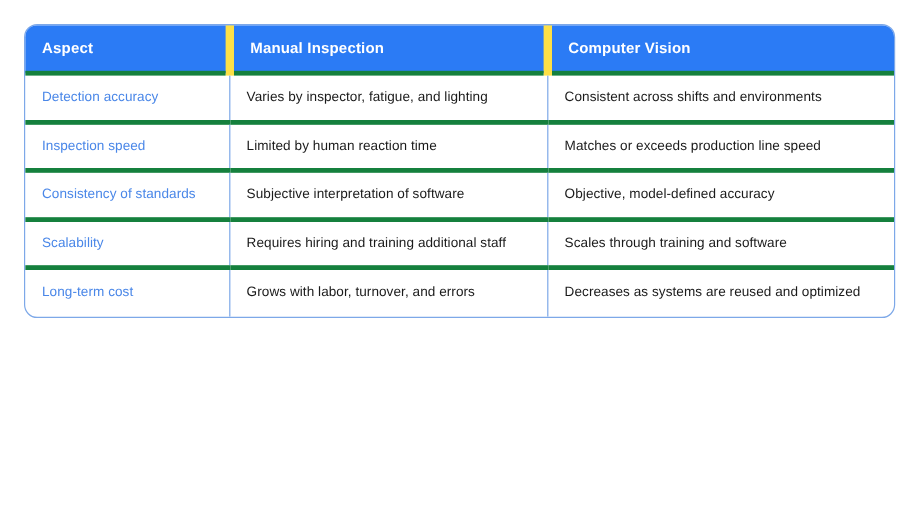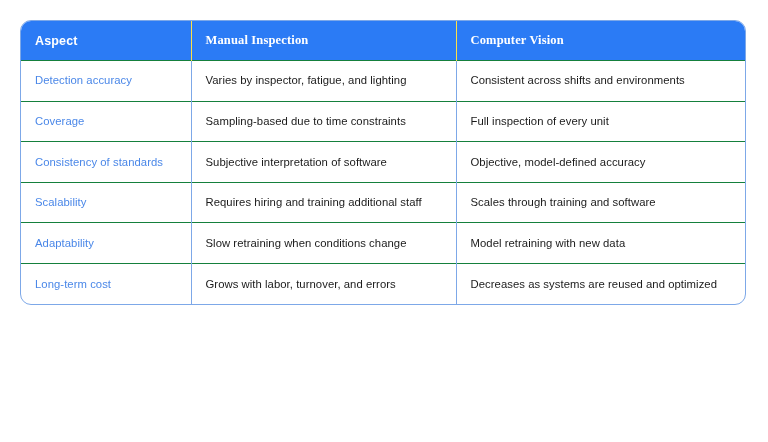--- a/index.html
+++ b/index.html
@@ -43,32 +43,31 @@
     text-align: left;
     padding: 12px 14px 12px 14px;
     height: 38px;
     box-sizing: border-box;
     letter-spacing: 0.15px;
     vertical-align: middle;
     border: none;
   }
 
   thead th.col-sep {
-    border-left: 1px solid #fde047;
-    font-family: Liberation Serif, serif;
+    border-left: 7px solid #fde047;
   }
 
   tbody td {
     font-size: 11.3px;
     color: #1a1a1a;
     padding: 10px 14px;
     height: 40.6px;
     box-sizing: border-box;
     vertical-align: middle;
-    border-top: 1px solid #15803d;
+    border-top: 4px solid #15803d;
     border-left: 1px solid #7da8e8;
     letter-spacing: 0.05px;
     line-height: 1.3;
     white-space: nowrap;
   }
 
   tbody td:first-child {
     border-left: none;
     color: #4a87e8;
   }
@@ -98,39 +97,34 @@
         <th class="col-sep">Computer Vision</th>
       </tr>
     </thead>
     <tbody>
       <tr>
         <td>Detection accuracy</td>
         <td>Varies by inspector, fatigue, and lighting</td>
         <td>Consistent across shifts and environments</td>
       </tr>
       <tr>
-        <td>Coverage</td>
-        <td>Sampling-based due to time constraints</td>
-        <td>Full inspection of every unit</td>
+        <td>Inspection speed</td>
+        <td>Limited by human reaction time</td>
+        <td>Matches or exceeds production line speed</td>
       </tr>
       <tr>
         <td>Consistency of standards</td>
         <td>Subjective interpretation of software</td>
         <td>Objective, model-defined accuracy</td>
       </tr>
       <tr>
         <td>Scalability</td>
         <td>Requires hiring and training additional staff</td>
         <td>Scales through training and software</td>
       </tr>
       <tr>
-        <td>Adaptability</td>
-        <td>Slow retraining when conditions change</td>
-        <td>Model retraining with new data</td>
-      </tr>
-      <tr>
         <td>Long-term cost</td>
         <td>Grows with labor, turnover, and errors</td>
         <td>Decreases as systems are reused and optimized</td>
       </tr>
     </tbody>
   </table>
 </div>
 
 </body></html>

